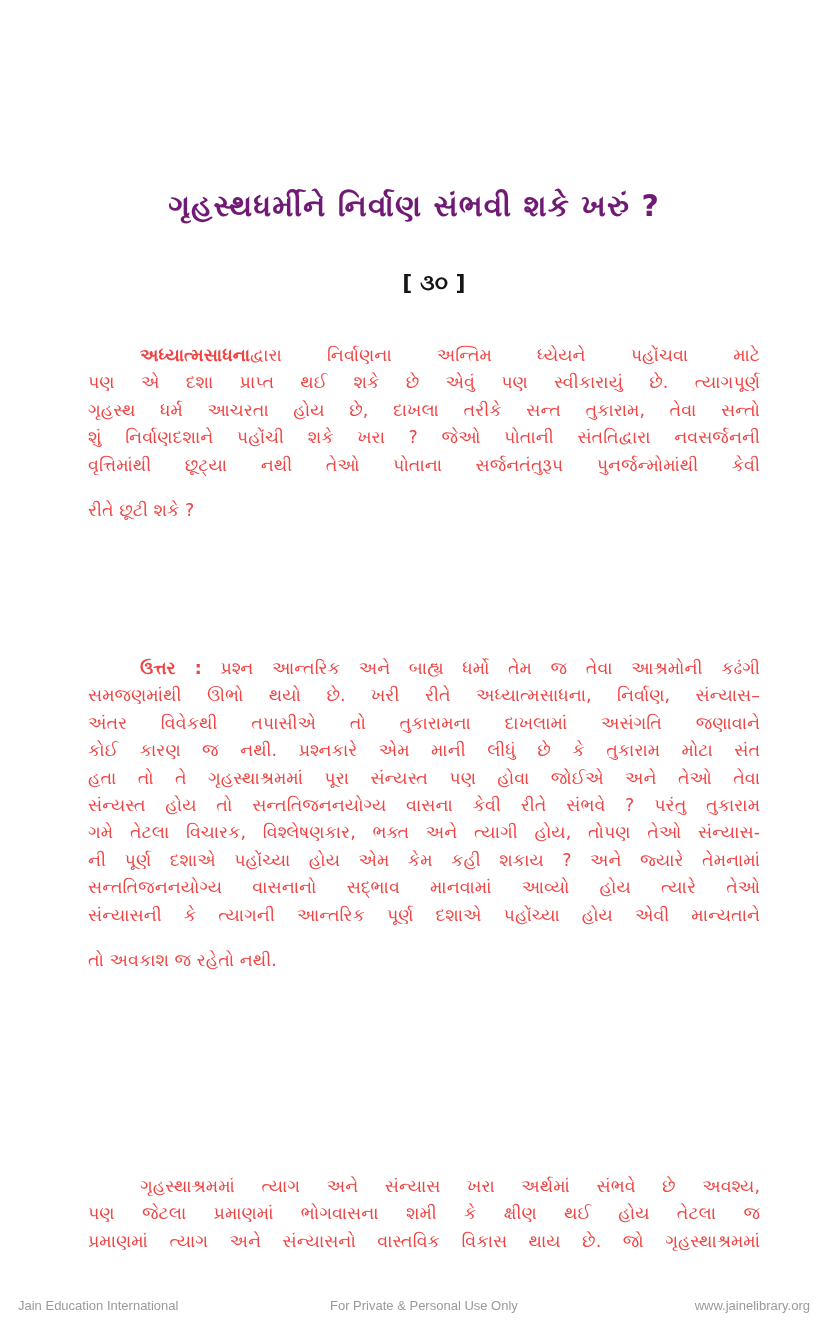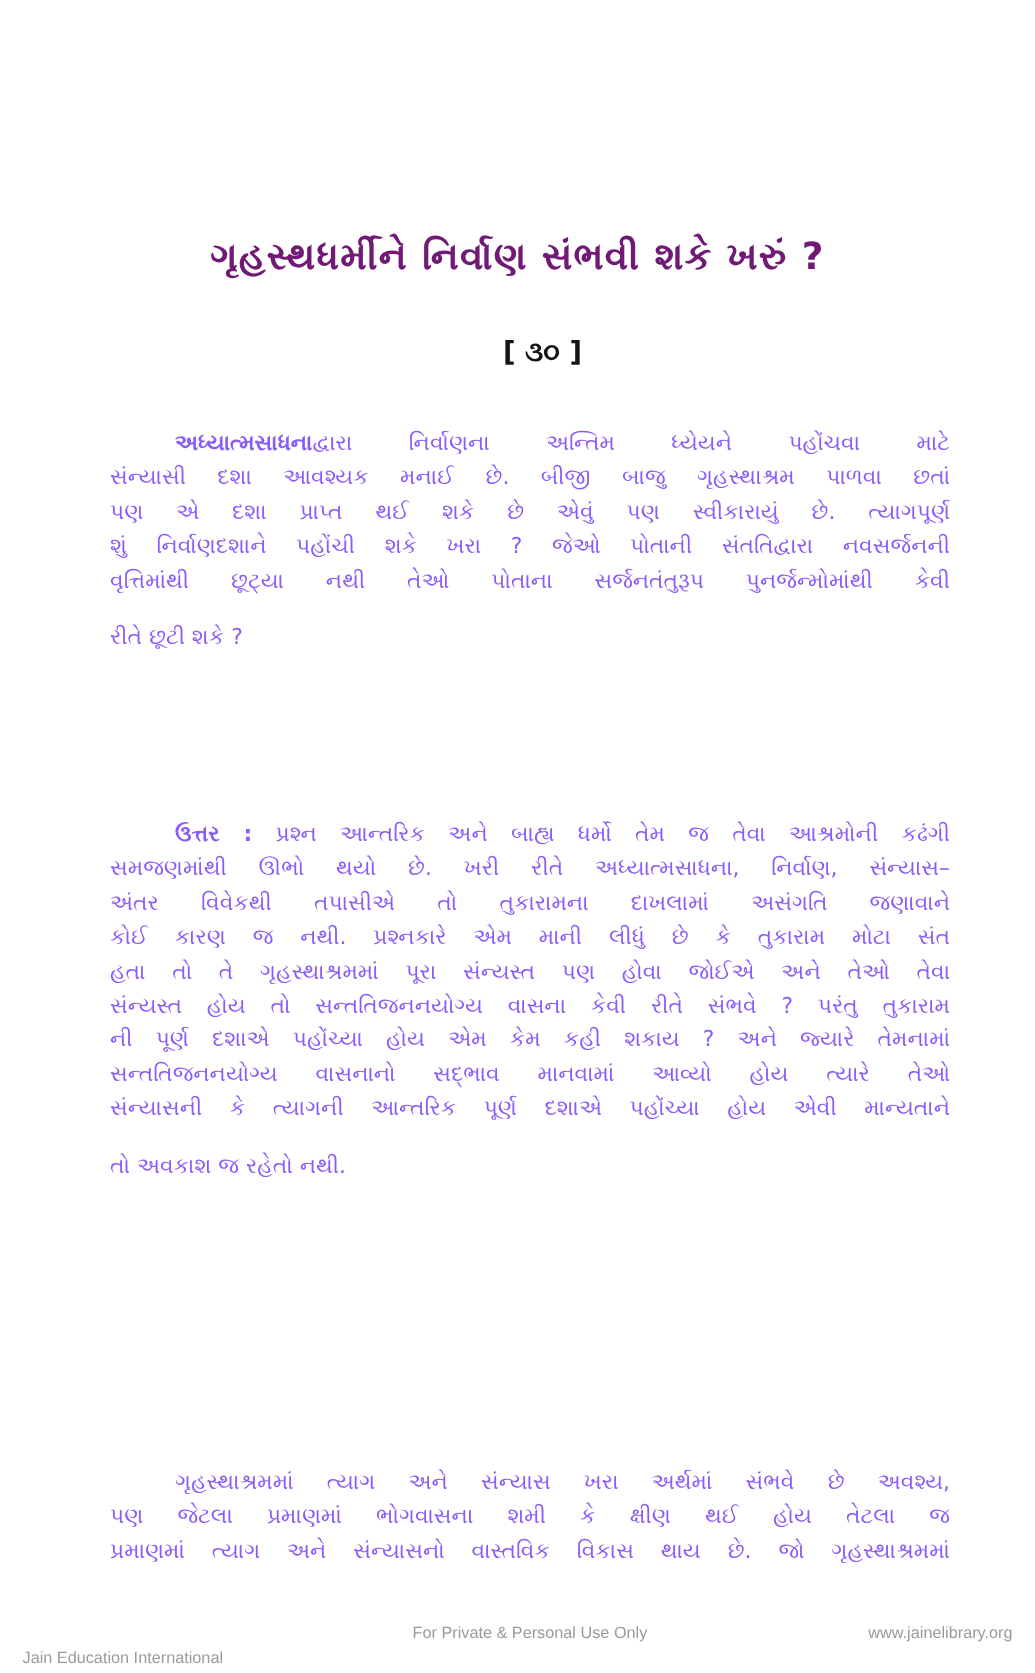--- a/index.html
+++ b/index.html
@@ -9,60 +9,61 @@
     }
     .page { position: absolute; left: 0; top: 0; width: 828px; height: 1338px; }
     .title {
       position: absolute; top: 188px; left: 0; width: 828px; text-align: center;
       font-size: 30px; font-weight: bold; letter-spacing: 1px; color: #701a75;
     }
     .chapter-num {
       position: absolute; top: 270px; left: 0; width: 828px; text-align: center;
       font-size: 22px; font-weight: bold; color: #151515; padding-left: 20px;
     }
-    .para { position: absolute; left: 88px; width: 672px; font-size: 17.5px; color: #8b5cf6; }
+    .para { position: absolute; left: 88px; width: 672px; font-size: 17.5px; color: #ef4444; }
     .line { height: 27.4px; line-height: 27.4px; white-space: nowrap; text-align: justify; text-align-last: justify; overflow: hidden; }
     .line.last { text-align-last: left; margin-top: 18px; }
     .line.indent { padding-left: 52px; }
     .b { font-weight: bold; }
     #p1 { top: 342px; }
     #p2 { top: 655px; }
     #p3 { top: 1125px; margin-top: 48px; }
     .footer {
       position: absolute; top: 1298px; left: 0; width: 828px; height: 20px;
       font-family: "Liberation Sans", sans-serif; font-size: 13px; color: #9a9a9a;
     }
     .footer span { position: absolute; top: 0; }
-    .f-left { left: 18px; margin-top: 20px; }
+    .f-left { left: 18px; }
     .f-center { left: 330px; }
     .f-right { right: 18px; }
   </style>
 </head>
 <body>
 
 <div class="page">
   <div class="title">ગૃહસ્થધર્મીને નિર્વાણ સંભવી શકે ખરું ?</div>
   <div class="chapter-num">[ ૩૦ ]</div>
 
   <div class="para" id="p1">
     <div class="line indent"><span class="b">અધ્યાત્મસાધના</span><span>દ્વારા  નિર્વાણના  અન્તિમ  ધ્યેયને પહોંચવા  માટે</span></div>
-    <div class="line b-start"><span>સંન્યાસી દશા આવશ્યક મનાઈ છે. બીજી બાજુ  ગૃહસ્થાશ્રમ પાળવા  છતાં</span></div>
     <div class="line"><span>પણ  એ  દશા પ્રાપ્ત થઈ  શકે છે  એવું  પણ સ્વીકારાયું  છે. ત્યાગપૂર્ણ</span></div>
+    <div class="line"><span>ગૃહસ્થ ધર્મ  આચરતા હોય છે,  દાખલા તરીકે સન્ત તુકારામ, તેવા સન્તો</span></div>
     <div class="line"><span>શું નિર્વાણદશાને પહોંચી શકે ખરા ?  જેઓ પોતાની સંતતિદ્વારા નવસર્જનની</span></div>
     <div class="line"><span>વૃત્તિમાંથી છૂટ્યા  નથી તેઓ પોતાના સર્જનતંતુરૂપ પુનર્જન્મોમાંથી કેવી</span></div>
     <div class="line last"><span>રીતે છૂટી શકે ?</span></div>
   </div>
 
   <div class="para" id="p2">
     <div class="line indent"><span class="b">ઉત્તર :</span><span> પ્રશ્ન આન્તરિક અને બાહ્ય ધર્મો તેમ જ તેવા આશ્રમોની કઢંગી</span></div>
     <div class="line"><span>સમજણમાંથી ઊભો થયો છે. ખરી રીતે અધ્યાત્મસાધના, નિર્વાણ, સંન્યાસ–</span></div>
     <div class="line"><span>અંતર વિવેકથી તપાસીએ તો તુકારામના દાખલામાં અસંગતિ જણાવાને</span></div>
     <div class="line"><span>કોઈ કારણ જ નથી. પ્રશ્નકારે એમ માની લીધું છે કે તુકારામ મોટા સંત</span></div>
     <div class="line"><span>હતા તો તે ગૃહસ્થાશ્રમમાં પૂરા સંન્યસ્ત પણ હોવા જોઈએ અને તેઓ તેવા</span></div>
     <div class="line"><span>સંન્યસ્ત હોય તો સન્તતિજનનયોગ્ય વાસના કેવી રીતે સંભવે ? પરંતુ તુકારામ</span></div>
+    <div class="line"><span>ગમે તેટલા વિચારક, વિશ્લેષણકાર, ભક્ત અને ત્યાગી હોય, તોપણ તેઓ સંન્યાસ-</span></div>
     <div class="line"><span>ની પૂર્ણ દશાએ પહોંચ્યા હોય એમ કેમ કહી શકાય ? અને જ્યારે તેમનામાં</span></div>
     <div class="line"><span>સન્તતિજનનયોગ્ય વાસનાનો સદ્ભાવ  માનવામાં આવ્યો હોય  ત્યારે તેઓ</span></div>
     <div class="line"><span>સંન્યાસની કે ત્યાગની આન્તરિક પૂર્ણ દશાએ પહોંચ્યા હોય એવી માન્યતાને</span></div>
     <div class="line last"><span>તો અવકાશ જ રહેતો નથી.</span></div>
   </div>
 
   <div class="para" id="p3">
     <div class="line indent"><span>ગૃહસ્થાશ્રમમાં ત્યાગ અને સંન્યાસ ખરા  અર્થમાં સંભવે છે અવશ્ય,</span></div>
     <div class="line"><span>પણ  જેટલા  પ્રમાણમાં ભોગવાસના શમી કે  ક્ષીણ થઈ  હોય  તેટલા જ</span></div>
     <div class="line"><span>પ્રમાણમાં ત્યાગ અને સંન્યાસનો વાસ્તવિક વિકાસ થાય છે. જો ગૃહસ્થાશ્રમમાં</span></div>

